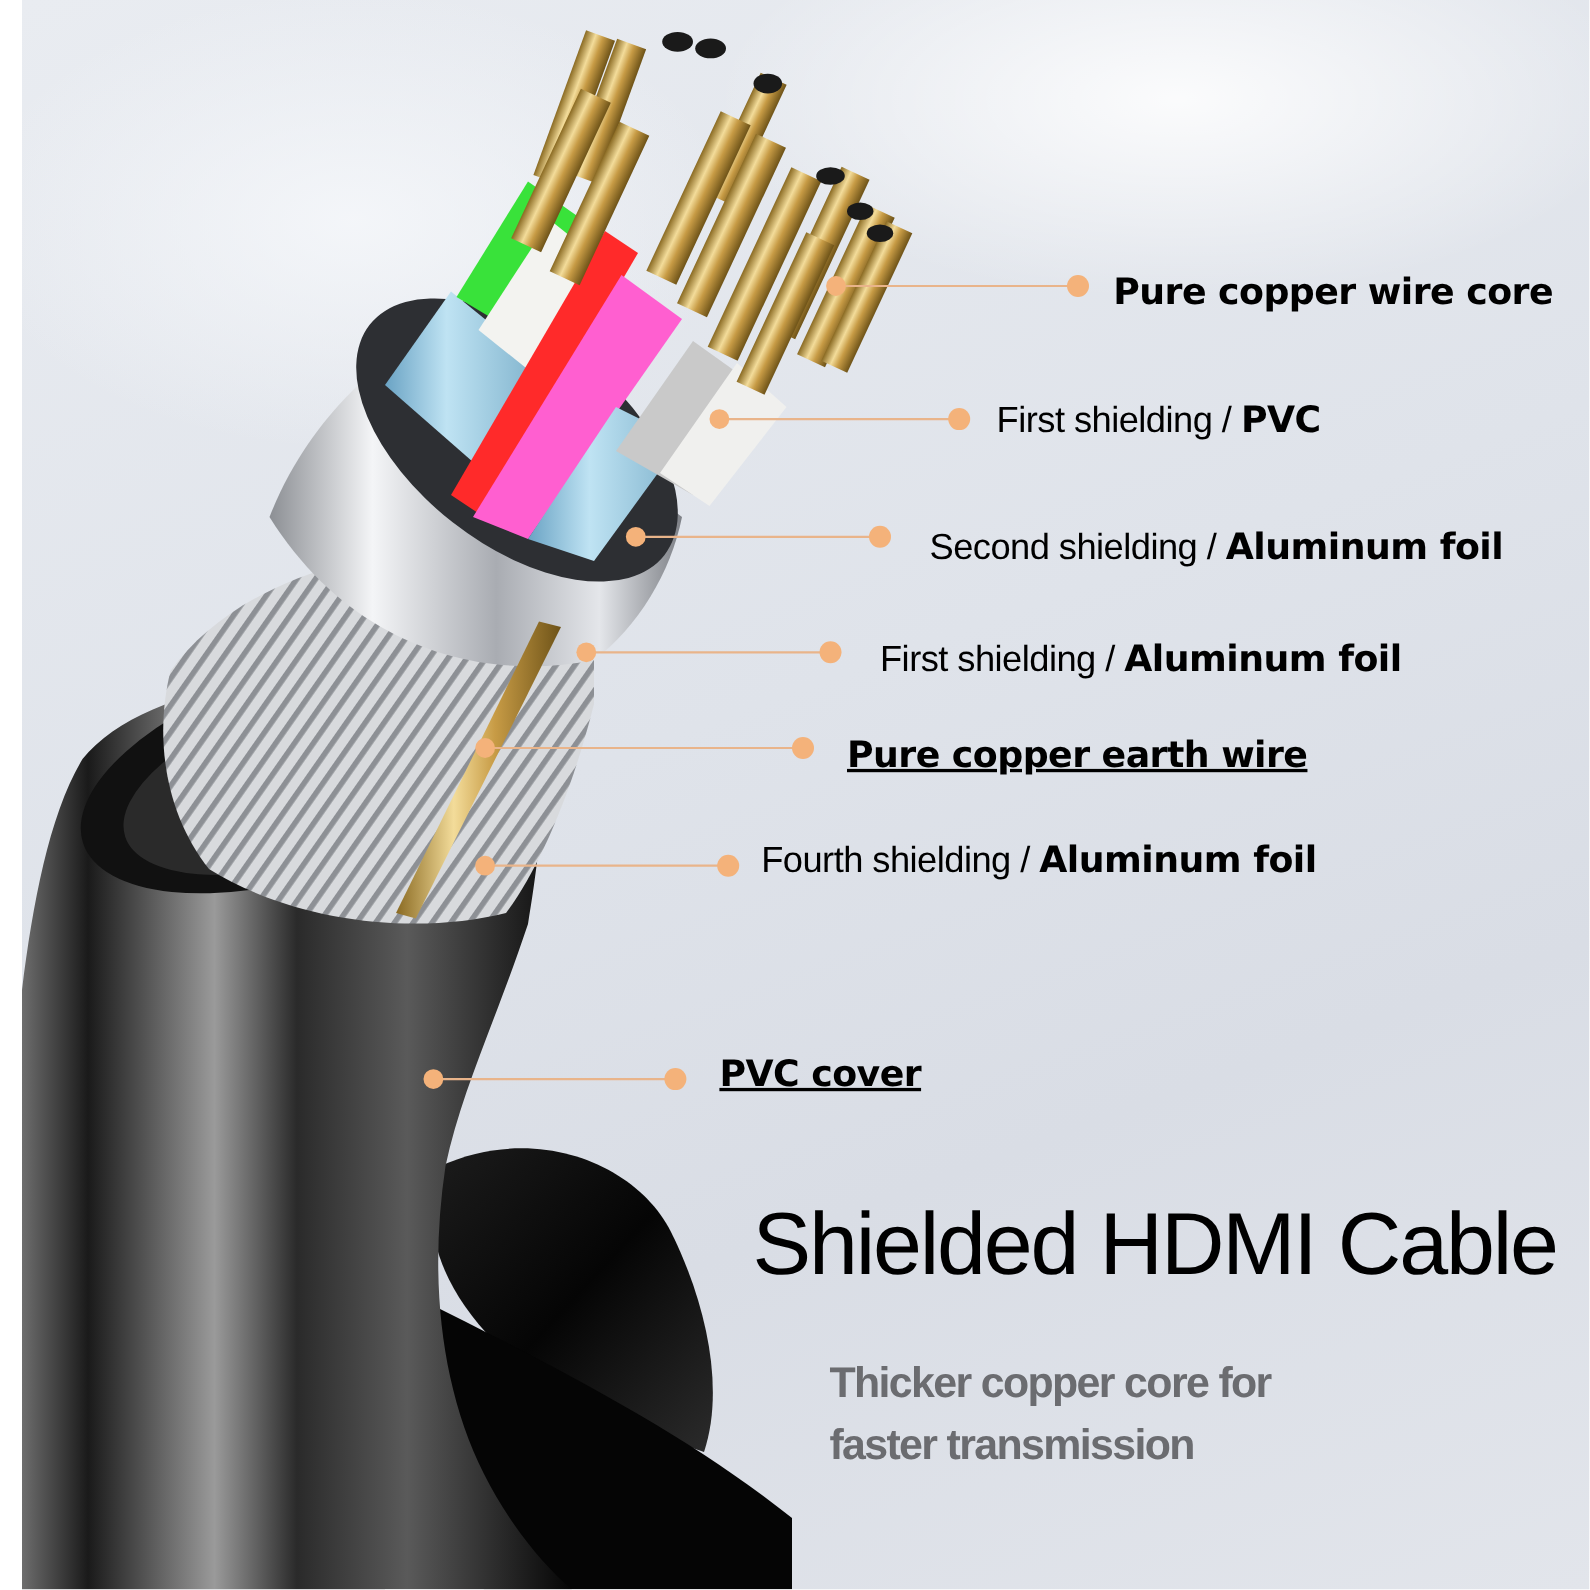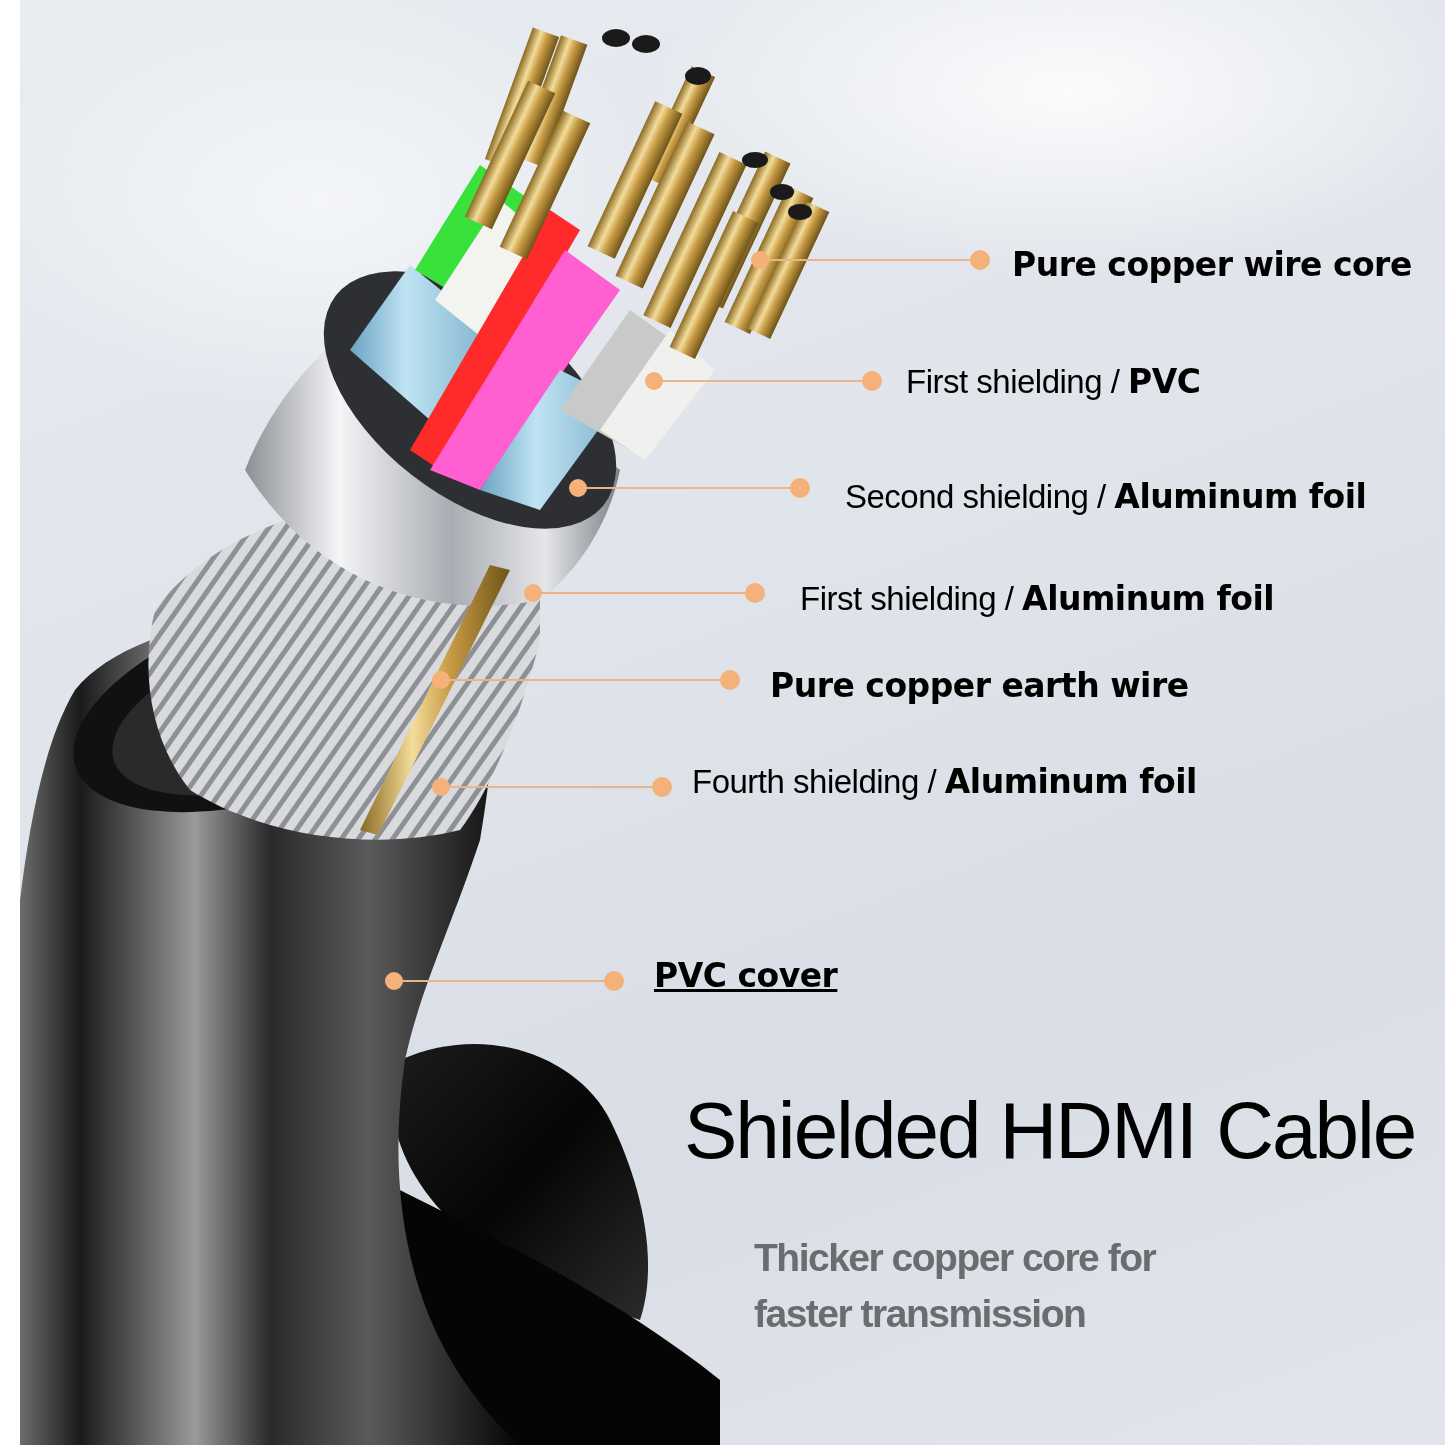--- a/index.html
+++ b/index.html
@@ -139,21 +139,21 @@
   </div>
   <div class="callout" style="left:886px;top:365px;">
     <span class="light">First shielding / </span><span class="bold">PVC</span>
   </div>
   <div class="callout" style="left:825px;top:480px;">
     <span class="light">Second shielding / </span><span class="bold">Aluminum foil</span>
   </div>
   <div class="callout" style="left:780px;top:582px;">
     <span class="light">First shielding / </span><span class="bold">Aluminum foil</span>
   </div>
-  <div class="callout" style="left:750px;top:669px;">
+  <div class="callout" style="left:750px;top:669px;text-decoration:underline;">
     <span class="light"></span><span class="bold">Pure copper earth wire</span>
   </div>
   <div class="callout" style="left:672px;top:765px;">
     <span class="light">Fourth shielding / </span><span class="bold">Aluminum foil</span>
   </div>
   <div class="callout" style="left:634px;top:959px;text-decoration:underline;">
     <span class="light"></span><span class="bold">PVC cover</span>
   </div>
 
   <div class="title" style="left:632px;">Shielded HDMI Cable</div>

